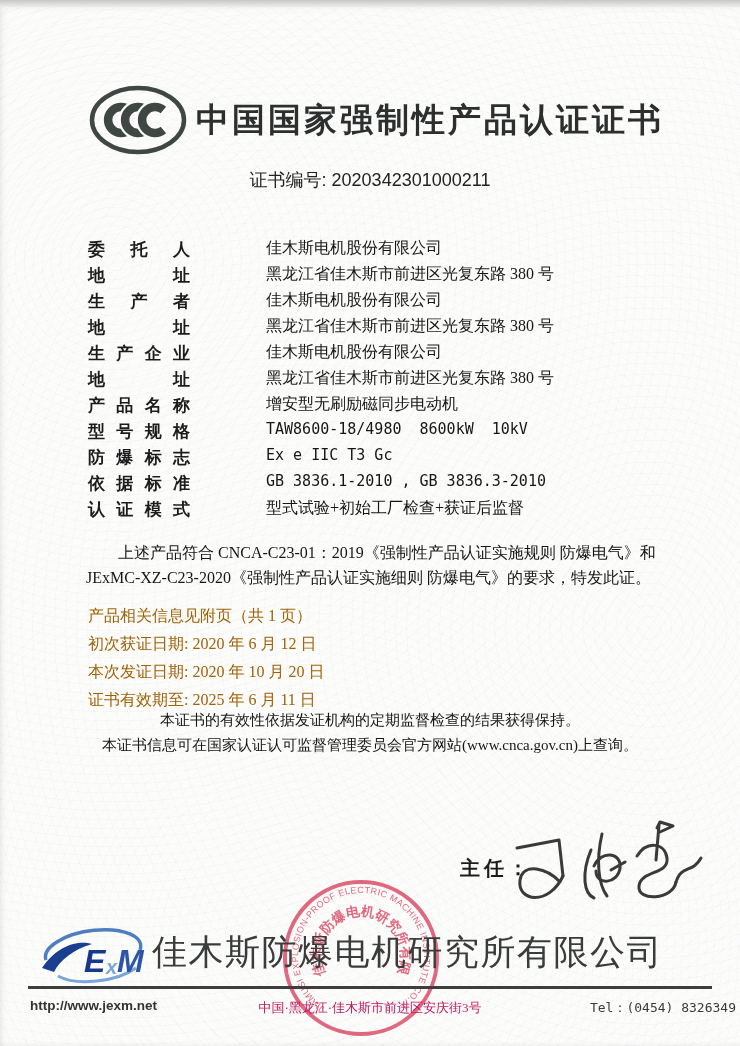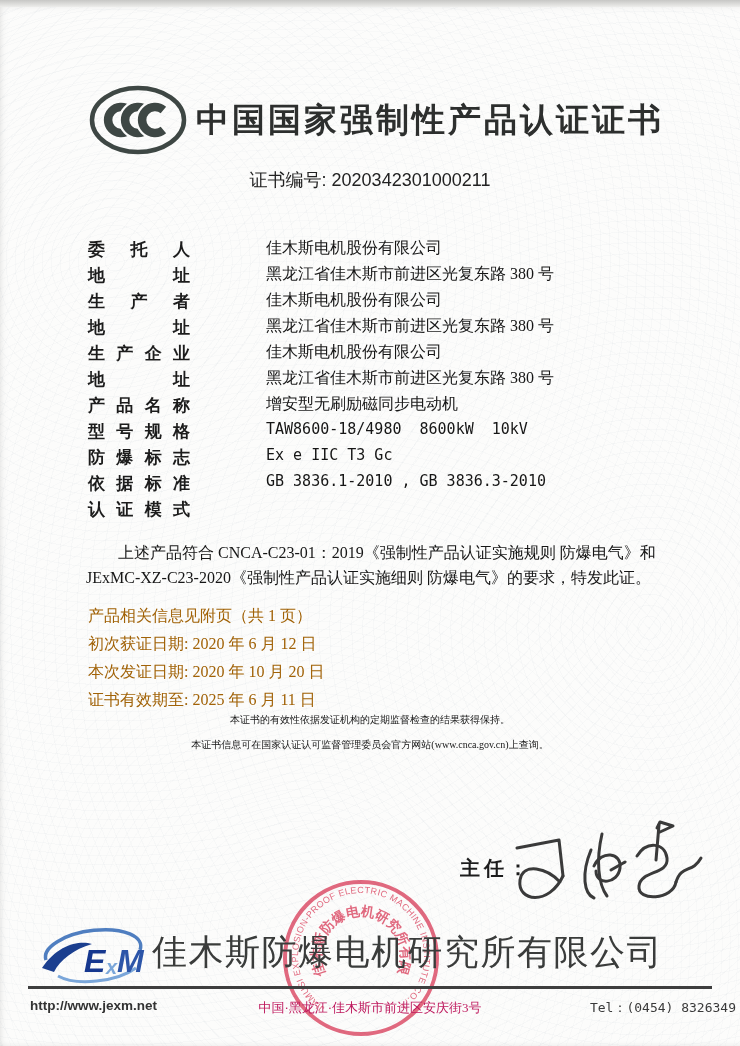--- a/index.html
+++ b/index.html
@@ -36,21 +36,21 @@
   .flabel{
     width:102px;flex:0 0 102px;font-size:17px;font-weight:600;color:#1c1c1c;
     text-align:justify;text-align-last:justify;
   }
   .fvalue{margin-left:28px;font-size:16px;color:#161616;white-space:pre-wrap;}
   .fvalue.mono{font-family:"DejaVu Sans Mono","Liberation Mono",monospace;font-size:15px;}
   .statement{position:absolute;left:86px;top:540px;width:572px;font-size:16px;line-height:25px;color:#161616;}
   .statement .l1{text-indent:2em;}
   .info{position:absolute;left:88px;top:602px;font-size:16px;line-height:28px;color:#a16207;}
   .validity{position:absolute;left:0;top:708px;width:740px;text-align:center;
-    font-size:10px;line-height:24.5px;color:#161616;}
+    font-size:15px;line-height:24.5px;color:#161616;}
   .sign-label{position:absolute;left:460px;top:855px;font-size:20px;font-weight:600;color:#1c1c1c;letter-spacing:4px;}
   .signature{position:absolute;left:505px;top:818px;}
   .seal{position:absolute;left:279px;top:874px;opacity:.85;mix-blend-mode:multiply;}
   .brand-logo{position:absolute;left:32px;top:916px;}
   .company{
     position:absolute;left:152px;top:929px;
     font-family:"Liberation Sans","DejaVu Sans",sans-serif;
     font-size:35px;font-weight:500;letter-spacing:1.5px;color:#3a3c3b;white-space:nowrap;
   }
   .rule{position:absolute;left:28px;top:986px;width:684px;height:2.5px;background:#3e3e3e;}
@@ -121,20 +121,21 @@
     <div class="field-row">
       <span class="flabel">防爆标志</span>
       <span class="fvalue mono">Ex e IIC T3 Gc</span>
     </div>
     <div class="field-row">
       <span class="flabel">依据标准</span>
       <span class="fvalue mono">GB 3836.1-2010 , GB 3836.3-2010</span>
     </div>
     <div class="field-row gap-top">
       <span class="flabel">认证模式</span>
+      <span class="fvalue">型式试验+初始工厂检查+获证后监督</span>
     </div>
   </div>
 
   <div class="statement">
     <div class="l1">上述产品符合 CNCA-C23-01：2019《强制性产品认证实施规则 防爆电气》和</div>
     <div class="l2">JExMC-XZ-C23-2020《强制性产品认证实施细则 防爆电气》的要求，特发此证。</div>
   </div>
 
   <div class="info">
     <div>产品相关信息见附页（共 1 页）</div>

